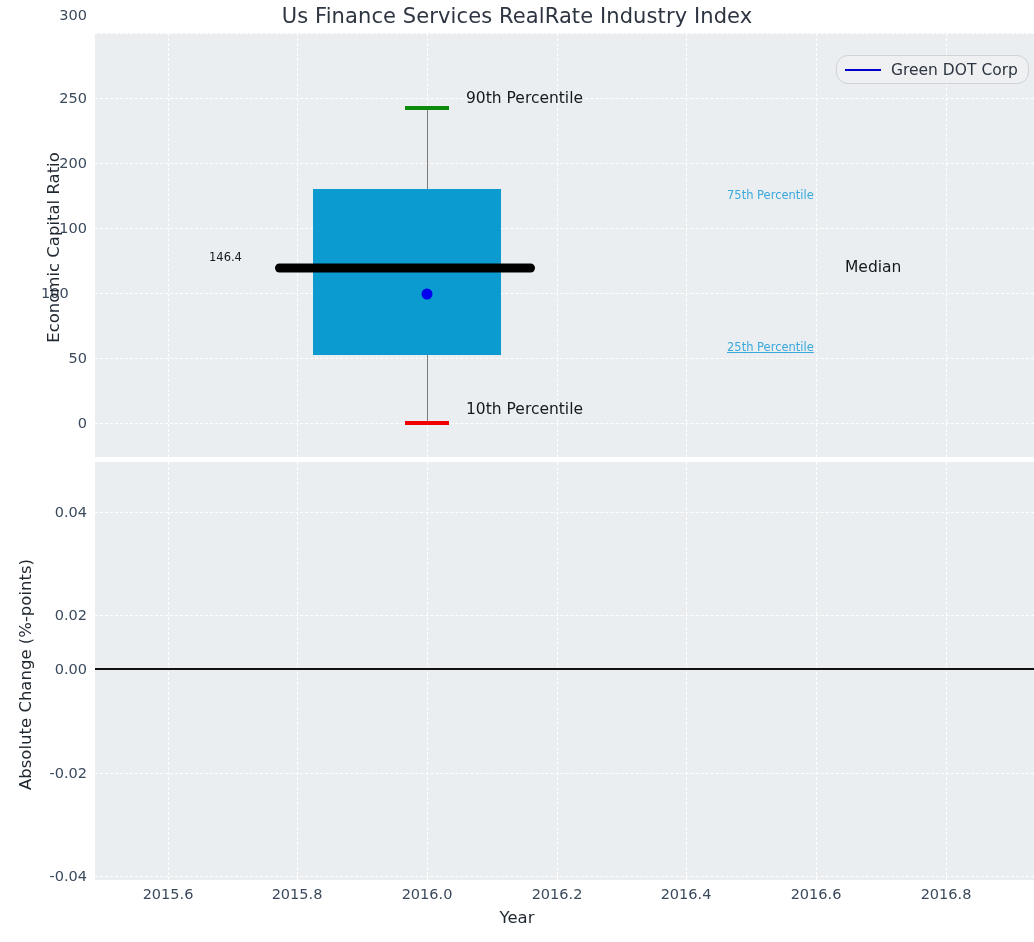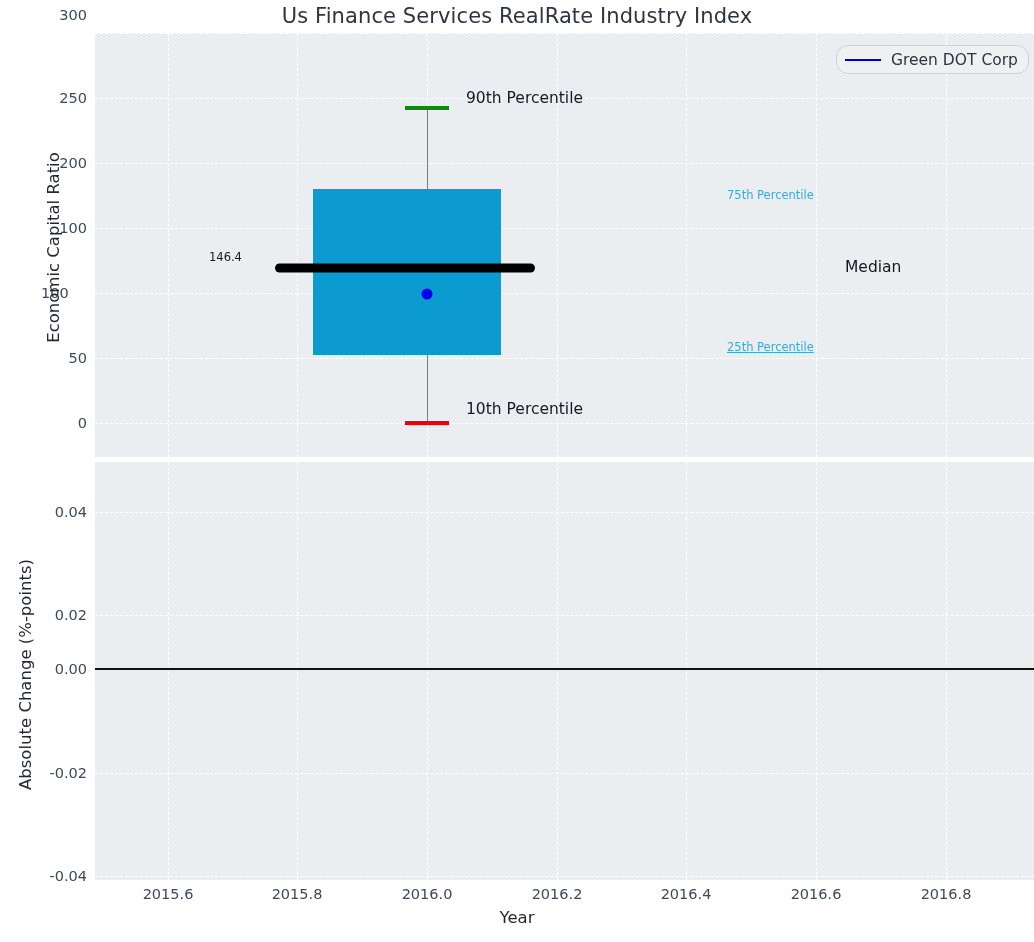--- a/index.html
+++ b/index.html
@@ -248,21 +248,21 @@
     <div class="annotation" style="left:371px; top:56px;">90th Percentile</div>
 
     <div class="annotation pct-side" style="left:632px; top:155px;">75th Percentile</div>
 
     <div class="annotation" style="left:750px; top:225px;">Median</div>
 
     <div class="annotation pct-side" style="left:632px; top:307px;text-decoration:underline;">25th Percentile</div>
 
     <div class="annotation" style="left:371px; top:367px;">10th Percentile</div>
 
-    <div class="legend" style="left:741px; top:12px;border-radius:12px;">
+    <div class="legend" style="left:741px; top:22px;border-radius:12px;">
       <span class="legend-swatch"></span>
       <span class="legend-label">Green DOT Corp</span>
     </div>
   </div>
 
   <div class="ytick-inner" style="left:41px; top:15px;  width:46px; text-align:right;">300</div>
   <div class="ytick-inner" style="left:41px; top:98px;  width:46px; text-align:right;">250</div>
   <div class="ytick-inner" style="left:41px; top:163px; width:46px; text-align:right;">200</div>
   <div class="ytick-inner" style="left:41px; top:228px; width:46px; text-align:right;">100</div>
   <div class="ytick-inner" style="left:41px; top:293px; width:46px; text-align:left;">100</div>

